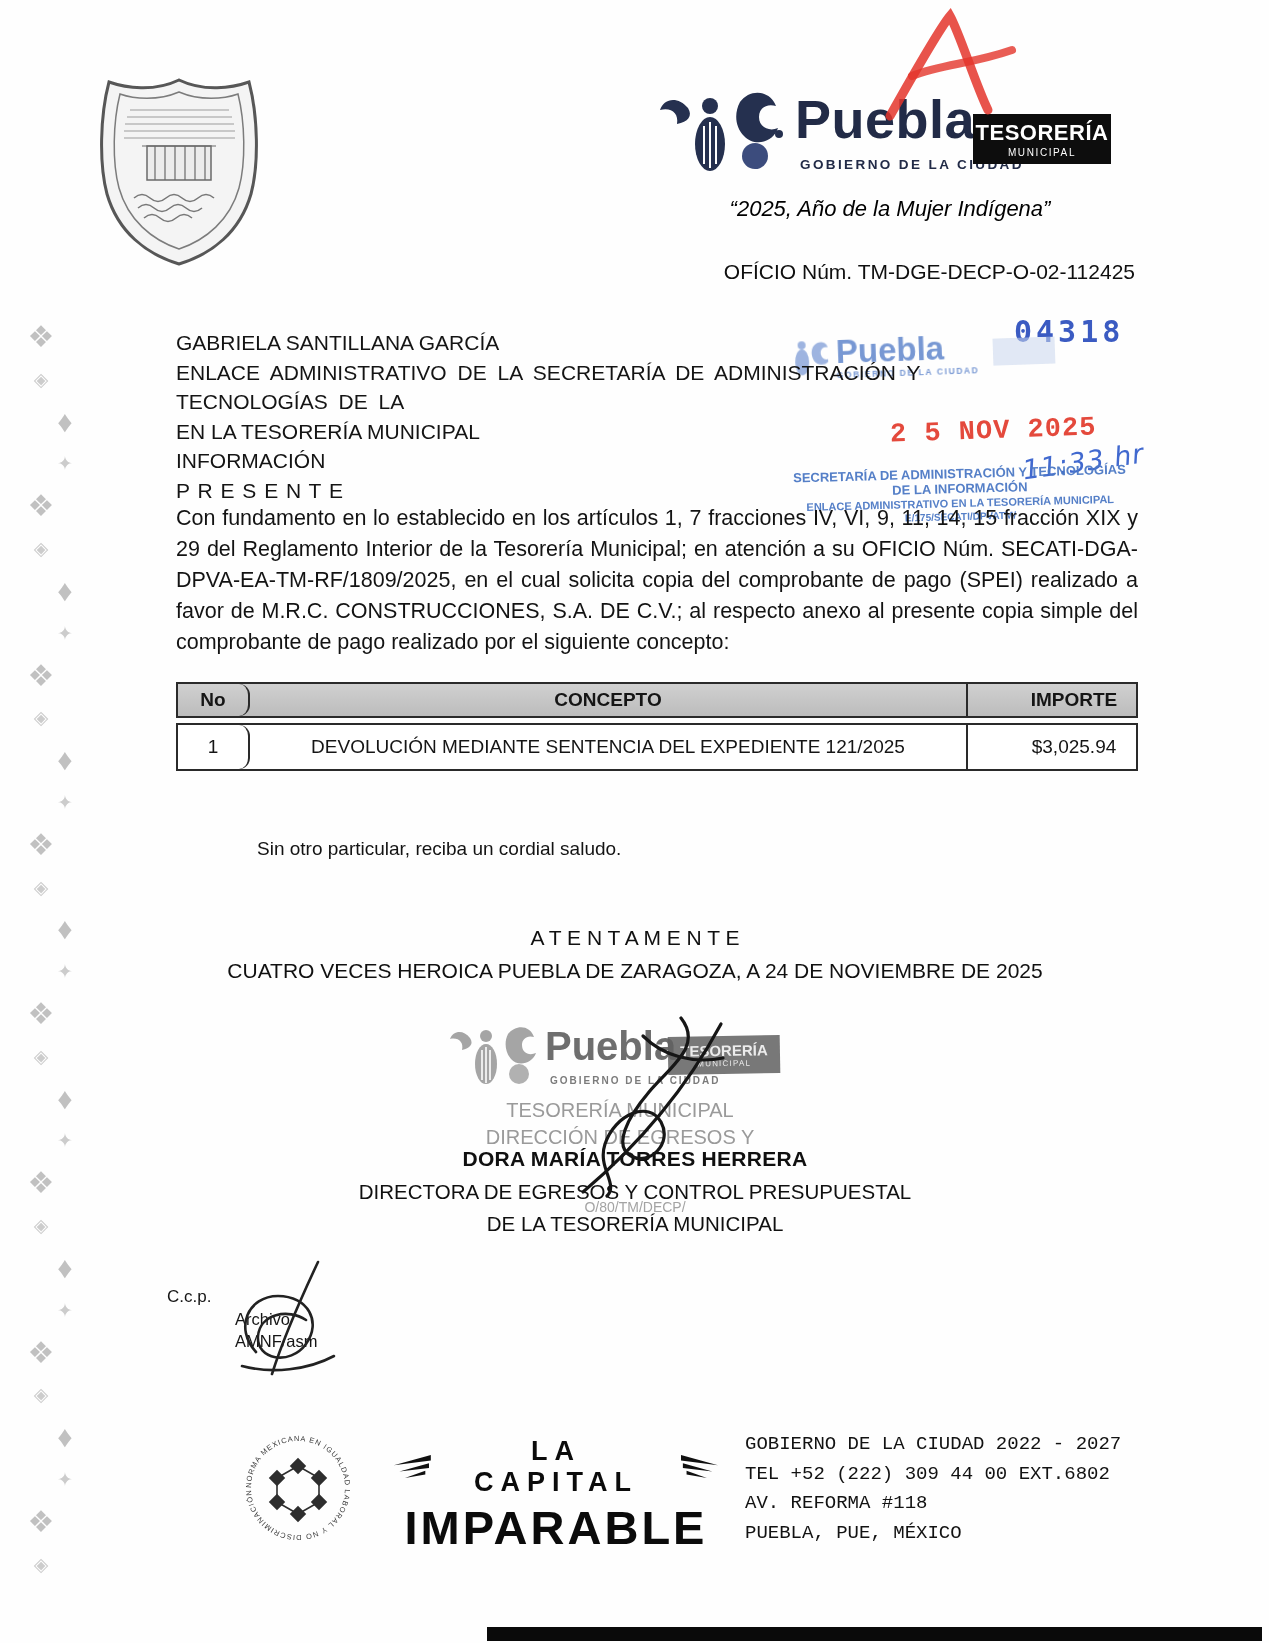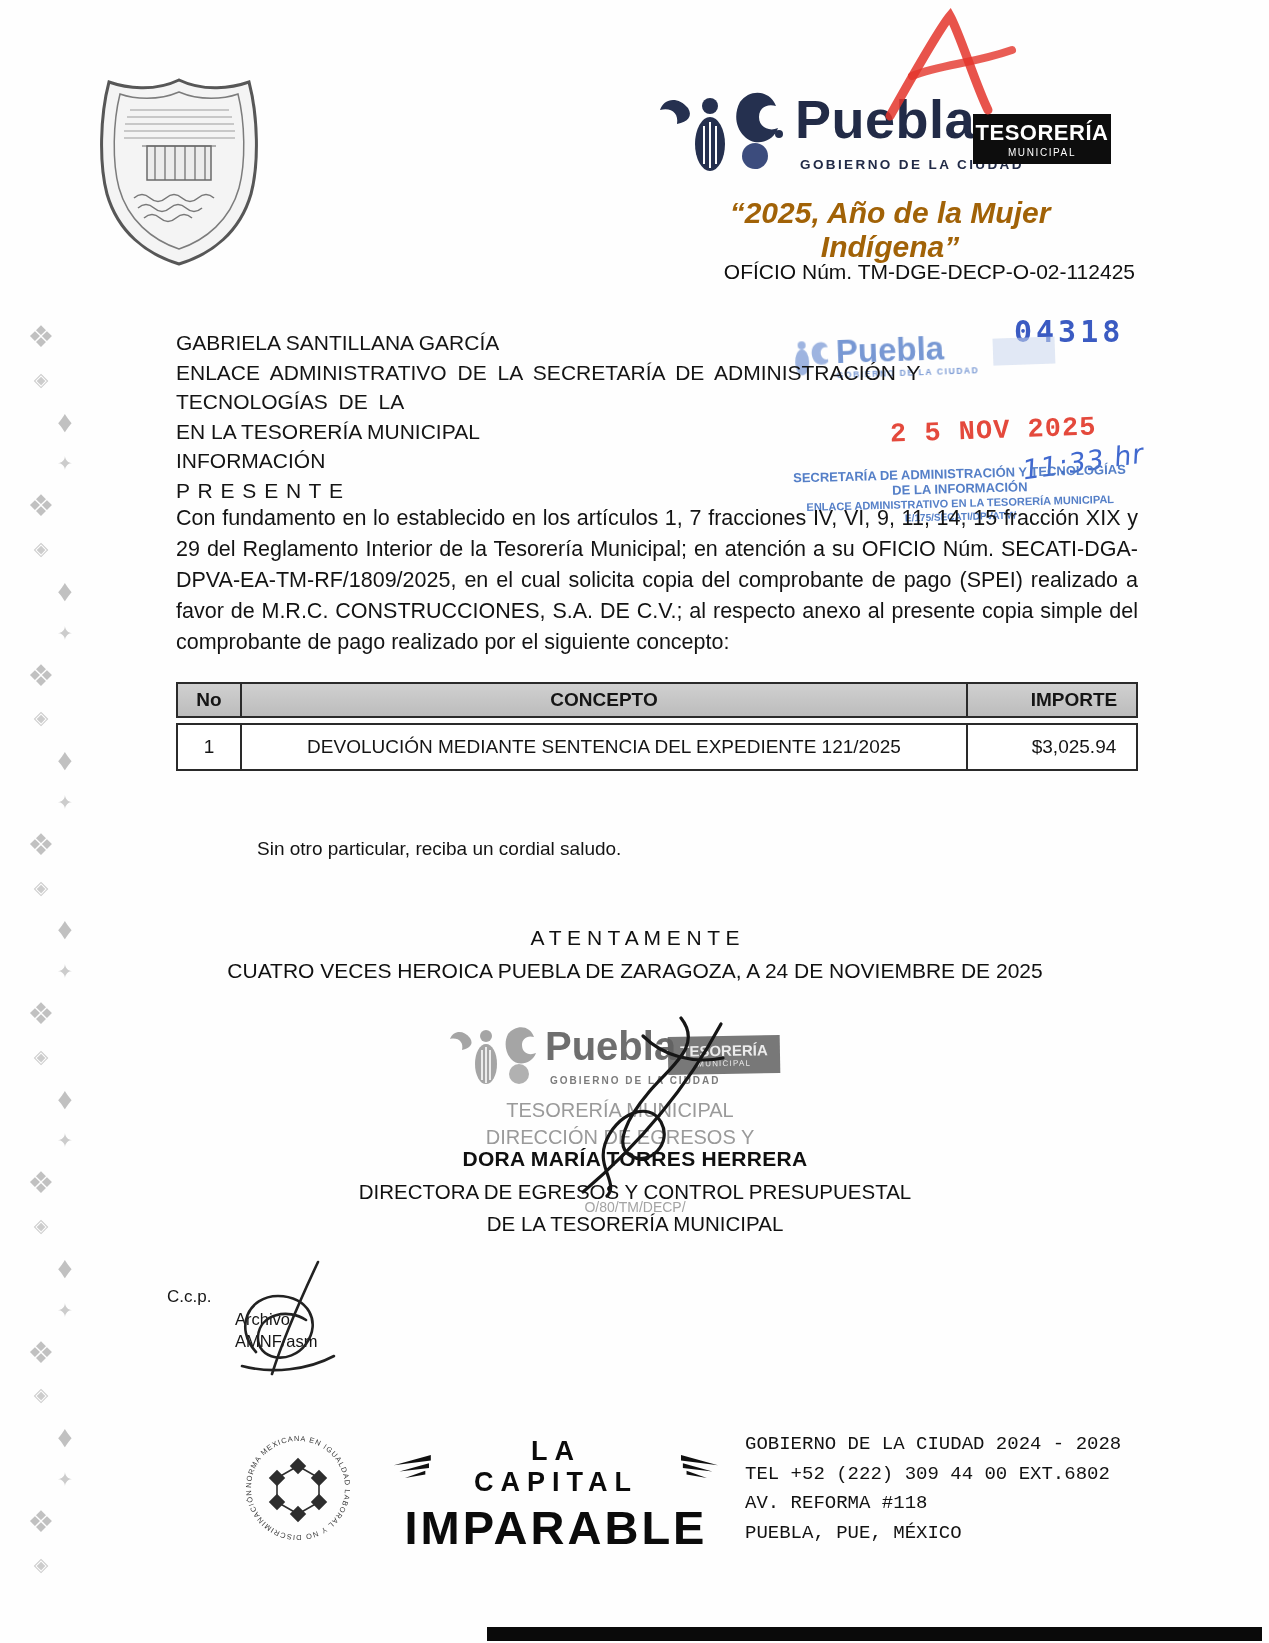--- a/index.html
+++ b/index.html
@@ -26,21 +26,21 @@
   .coat { position:absolute; left:92px; top:72px; width:175px; height:200px; }
   .talavera { position:absolute; left:658px; top:86px; width:135px; height:100px; }
   .brand-name { position:absolute; left:795px; top:88px; font-size:54px; font-weight:bold; color:#222b47; letter-spacing:.5px; }
   .brand-sub  { position:absolute; left:800px; top:157px; font-size:13.5px; font-weight:bold; color:#222b47; letter-spacing:2.4px; }
   .dept-box { position:absolute; left:973px; top:114px; width:138px; height:50px; background:#0d0d0d; color:#fff;
               display:flex; flex-direction:column; align-items:center; justify-content:center; }
   .dept-main { font-size:22px; font-weight:bold; letter-spacing:.5px; }
   .dept-sub  { font-size:10px; letter-spacing:1.6px; margin-top:1px; }
   .red-a { position:absolute; left:872px; top:6px; width:150px; height:118px; }
   .tagline { position:absolute; left:660px; top:196px; width:460px; text-align:center;
-             font-size:30px; font-weight:bold; font-style:italic; color:#a16207; }
+             font-size:22px; font-weight:normal; font-style:italic; color:#000000; }
   .oficio-num { position:absolute; left:560px; top:260px; width:575px; text-align:right; font-size:21px; color:#0f0f0f; }
 
   
   .folio { position:absolute; left:1014px; top:314px; font-family:"DejaVu Sans Mono", monospace;
            font-size:30px; font-weight:600; color:#3b5bc2; letter-spacing:4px; }
   .ghost-stamp { position:absolute; left:786px; top:332px; width:280px; transform:rotate(-2deg);
                  opacity:.8; filter:blur(.3px); display:flex; align-items:center; gap:8px; }
   .ghost-brand { font-size:33px; font-weight:bold; color:#577fc9; line-height:1; }
   .ghost-sub { font-size:8.5px; font-weight:bold; color:#577fc9; letter-spacing:1.6px; margin-top:2px; }
   .ghost-box { width:62px; height:27px; background:#c9d6ec; opacity:.7; margin-left:6px; }
@@ -67,21 +67,21 @@
               text-align:justify; color:#131313; }
   .closing { position:absolute; left:245px; top:838px; font-size:19px; color:#131313;margin-left:12px; }
 
   
   .doc-table { position:absolute; left:176px; top:682px; width:962px; font-size:19px; }
   .tbl-row { display:flex; border:2px solid #2a2a2a; background:#fff; }
   .tbl-head { height:36px; background:linear-gradient(#d0d0d0,#bcbcbc); font-weight:bold; }
   .tbl-data { height:48px; margin-top:5px; }
   .cell { display:flex; align-items:center; justify-content:center; border-right:2px solid #2a2a2a; text-align:center; }
   .cell:last-child { border-right:none;margin-left:44px; }
-  .c-no { width:64px; }
+  .c-no { width:72px;border-radius:11px; }
   .c-concepto { flex:1; }
   .c-importe { width:124px; }
 
   
   .centerblock { position:absolute; left:154px; width:962px; text-align:center; color:#101010; }
   .atentamente { top:926px; font-size:21px; }
   .city-date { top:959px; font-size:21px; }
 
   .sig-talavera { position:absolute; left:448px; top:1022px; width:100px; height:74px; opacity:.8; }
   .sig-brand { position:absolute; left:545px; top:1024px; font-size:40px; font-weight:bold; color:#6e6e6e; filter:blur(.4px); }
@@ -353,21 +353,21 @@
           <path d="M42,2 L2,13 L42,8 Z"></path>
             <path d="M40,11 L8,20 L40,16 Z"></path>
             <path d="M36,19 L14,27 L36,23 Z"></path>
         </g>
       </svg>
     </div>
     <div class="capital-line2">IMPARABLE</div>
   </div>
 
   <div class="address">
-    <div>GOBIERNO DE LA CIUDAD 2024 - 2028</div>
+    <div>GOBIERNO DE LA CIUDAD 2022 - 2027</div>
     <div>TEL +52 (222) 309 44 00 EXT.6802</div>
     <div>AV. REFORMA #118</div>
     <div>PUEBLA, PUE, MÉXICO</div>
   </div>
 
   <div class="bottom-bar"></div>
 
 </div>
 
 </body></html>

